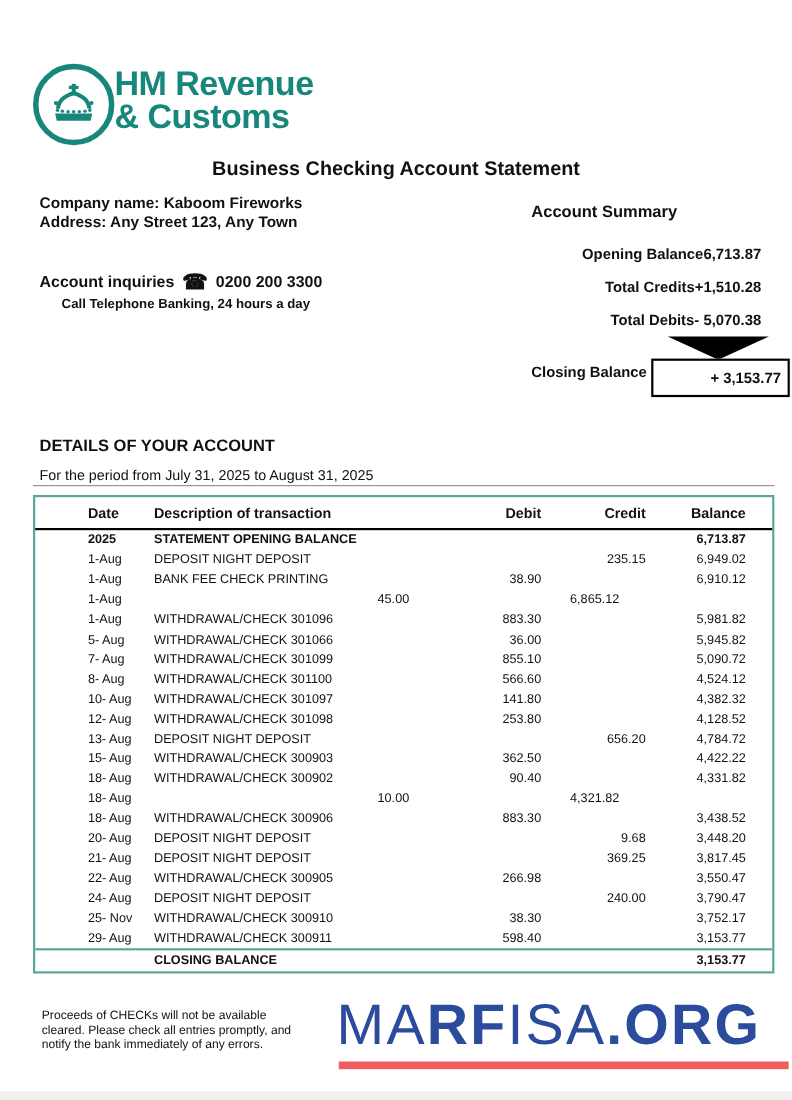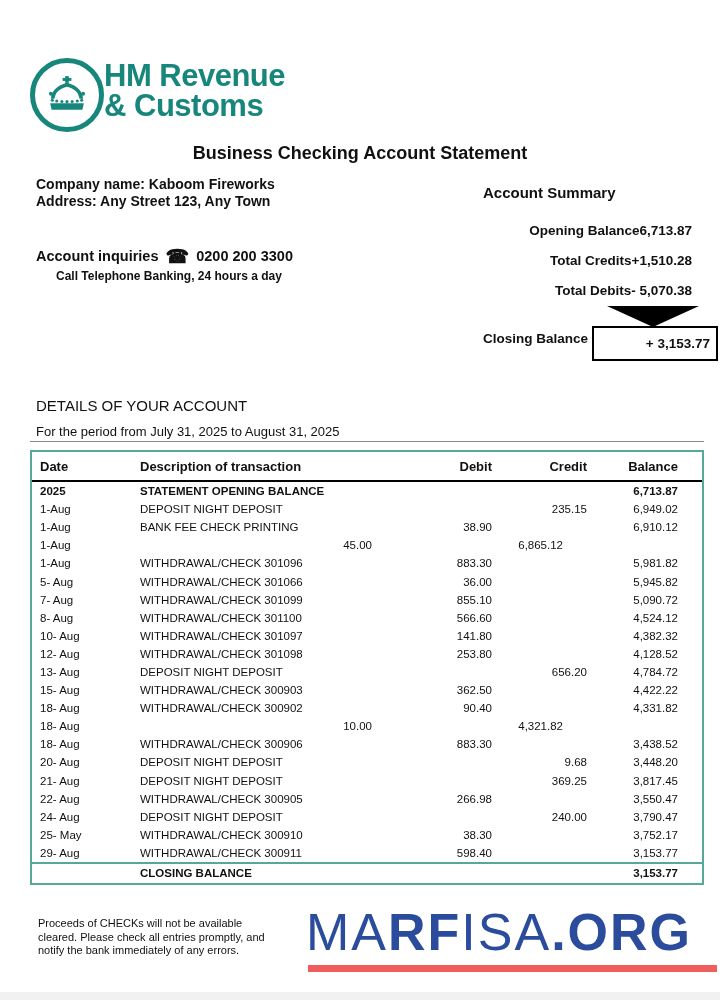--- a/index.html
+++ b/index.html
@@ -50,38 +50,38 @@
     border-top:21px solid #000;
   }
   .closing-label{ left:483px; top:331px; font-size:13.5px; font-weight:700; }
   .closing-box{
     left:592px; top:326px; width:126px; height:35px;
     border:2px solid #000; display:flex; align-items:center; justify-content:flex-end;
     padding-right:6px; font-size:13.5px; font-weight:700; background:#fff;
   }
 
   
-  .details-heading{ left:36px; top:397px; font-size:15px; font-weight:400; }
+  .details-heading{ left:36px; top:397px; font-size:15px; font-weight:700; }
   .period{ left:36px; top:424px; font-size:13px; }
   .period-rule{ left:30px; top:441px; width:674px; height:1px; background:#8a8a8a; }
 
   
   .txn-table{
     left:30px; top:450px; width:674px;
     border:2px solid var(--table-teal);
     background:#fff;
   }
   .tgrid{
     display:grid;
     grid-template-columns:100px 240px 120px 95px 115px;
     align-items:center;
   }
   .thead{ height:30px; border-bottom:2px solid #000; font-size:13px; font-weight:700; }
   .trow{ height:18.1px; font-size:11.5px; }
-  .c-date{ padding-left:8px; }
+  .c-date{ padding-left:8px;margin-left:40px; }
   .c-desc{ padding-left:8px; }
   .c-debit,.c-credit{ text-align:right; }
   .c-balance{ text-align:right; padding-right:24px; }
   .trow.bold, .closing-row{ font-weight:700; }
   .closing-row{ height:21px; border-top:2px solid var(--table-teal); font-size:11.5px; }
 
   
   .foot-note{ left:38px; top:917px; font-size:11px; line-height:13.5px; }
   .brand{
     left:306px; top:902px; width:412px; height:62px;
@@ -300,21 +300,21 @@
     <span class="c-balance">3,550.47</span>
   </div>
       <div class="tgrid trow">
     <span class="c-date">24- Aug</span>
     <span class="c-desc">DEPOSIT NIGHT DEPOSIT</span>
     <span class="c-debit"></span>
     <span class="c-credit">240.00</span>
     <span class="c-balance">3,790.47</span>
   </div>
       <div class="tgrid trow">
-    <span class="c-date">25- May</span>
+    <span class="c-date">25- Nov</span>
     <span class="c-desc">WITHDRAWAL/CHECK 300910</span>
     <span class="c-debit">38.30</span>
     <span class="c-credit"></span>
     <span class="c-balance">3,752.17</span>
   </div>
       <div class="tgrid trow">
     <span class="c-date">29- Aug</span>
     <span class="c-desc">WITHDRAWAL/CHECK 300911</span>
     <span class="c-debit">598.40</span>
     <span class="c-credit"></span>

